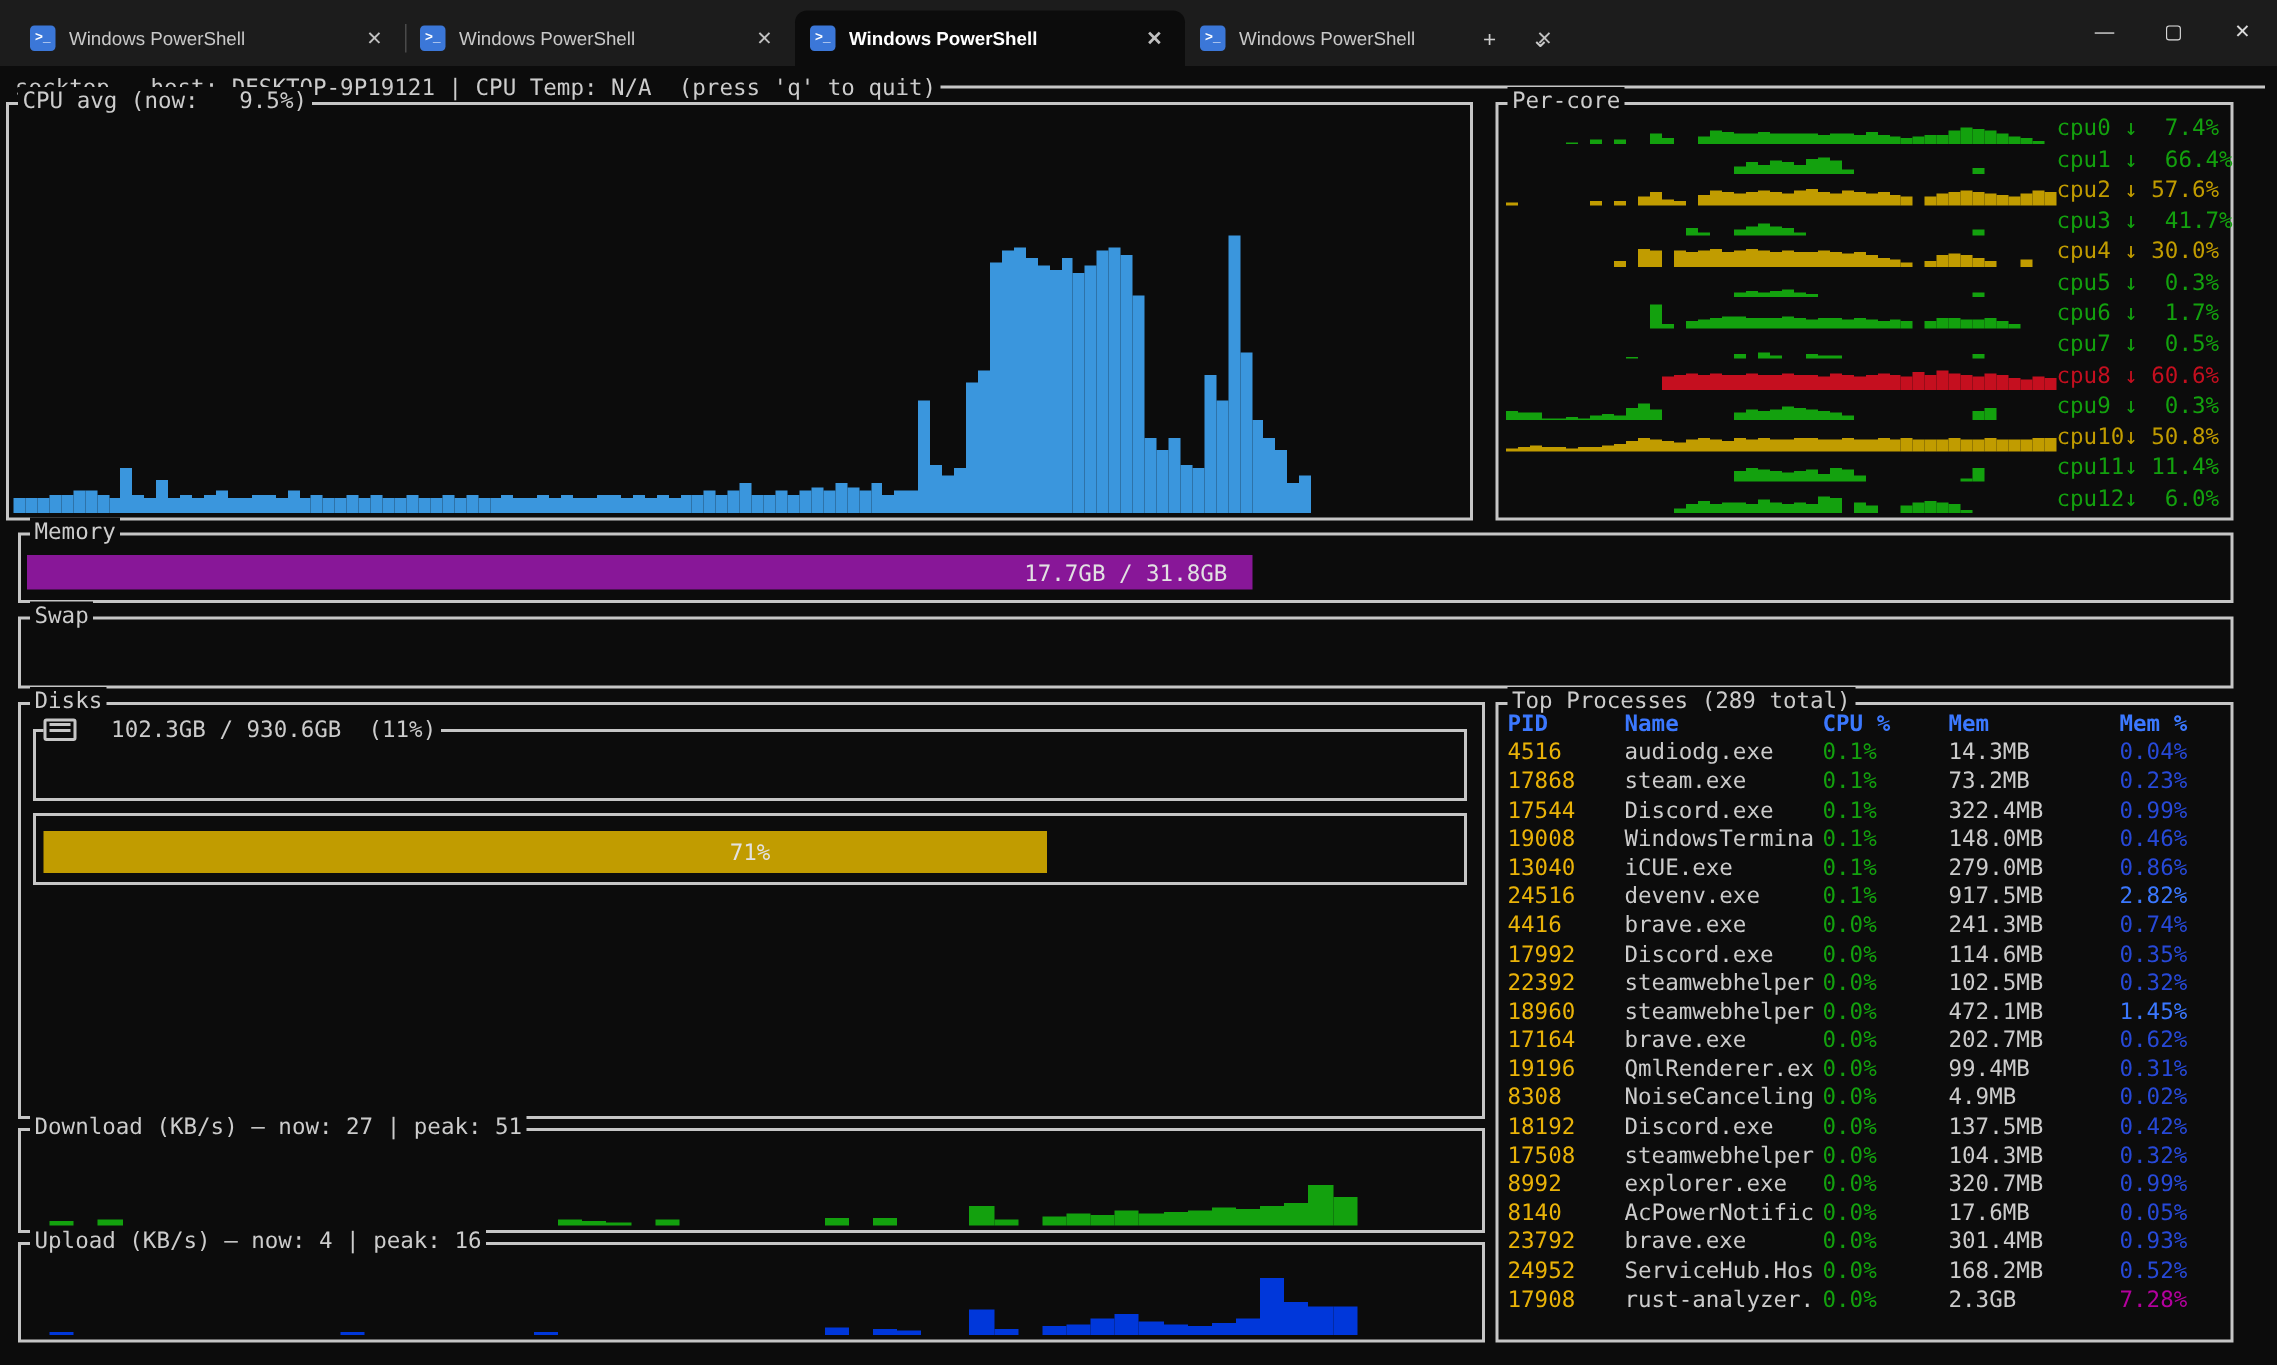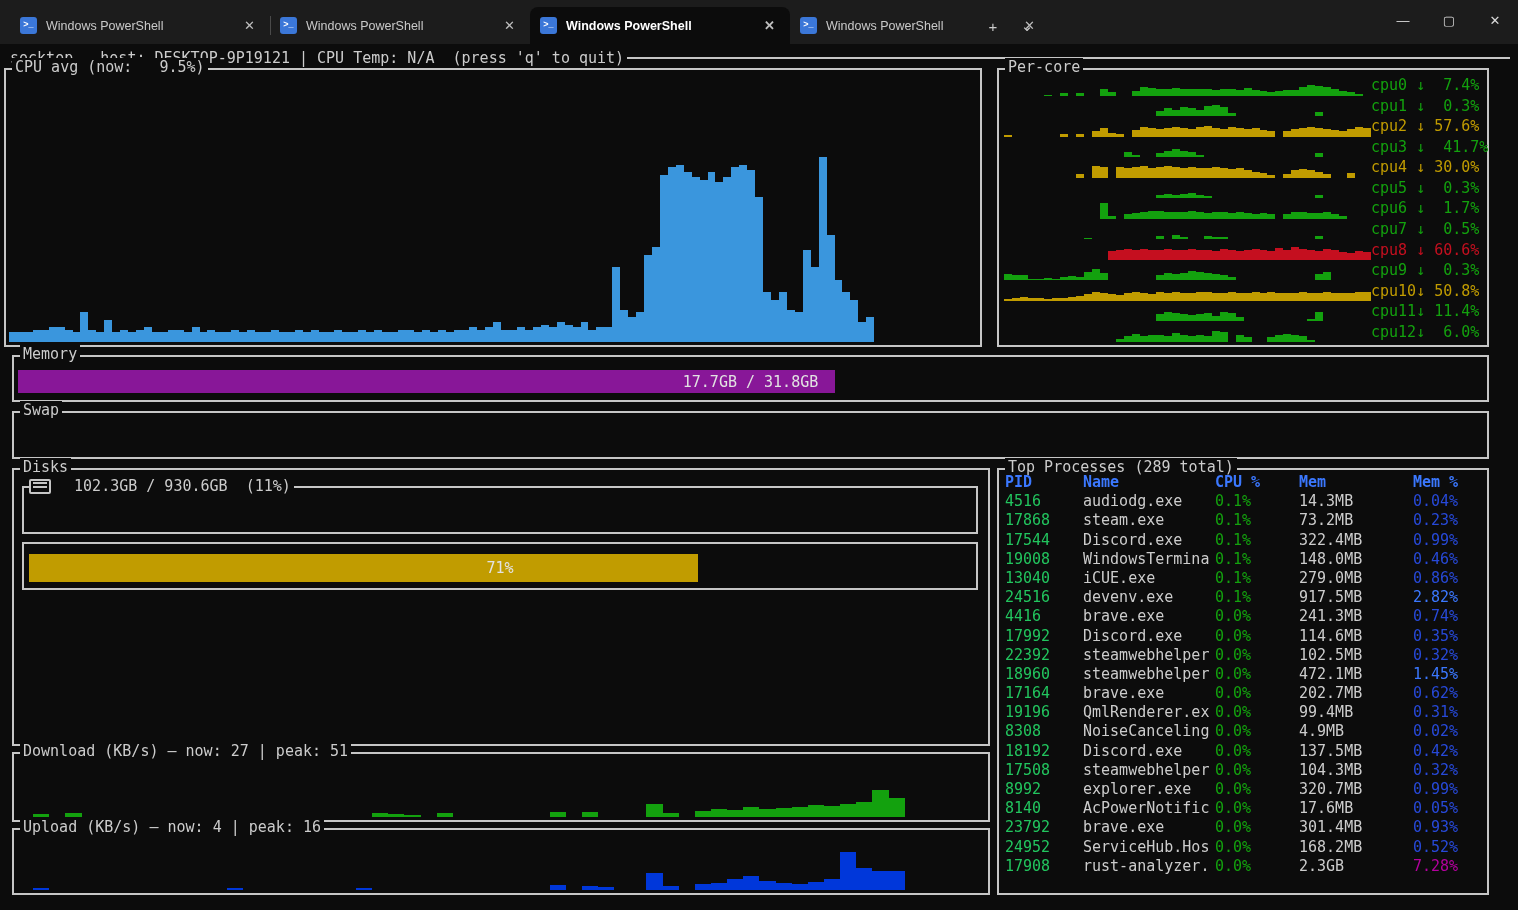--- a/index.html
+++ b/index.html
@@ -58,21 +58,21 @@
   #dl-panel{left:12px;top:708px;width:974px;height:66px;}
   #ul-panel{left:12px;top:784px;width:974px;height:63px;}
   .net-bars{position:absolute;left:3px;right:3px;bottom:3px;top:12px;
             display:flex;align-items:flex-end;}
   #proc-panel{left:997px;top:424px;width:488px;height:423px;}
   .proc-grid{position:absolute;inset:3px 4px 4px 6px;display:grid;
              grid-template-columns:78px 132px 84px 114px 1fr;grid-auto-rows:19.2px;
              align-content:start;font-size:15px;white-space:pre;overflow:hidden;}
   .proc-grid>div{line-height:19.2px;}
   .th{color:#3B78FF;font-weight:700;}
-  .c-pid{color:#22c55e;} .c-name{color:#CCCCCC;} .c-cpu{color:#13A10E;} .c-mem{color:#CCCCCC;}
+  .c-pid{color:#eab308;} .c-name{color:#CCCCCC;} .c-cpu{color:#13A10E;} .c-mem{color:#CCCCCC;}
   .memp-blue{color:#2749D8;} .memp-bright{color:#3B78FF;} .memp-magenta{color:#B4009E;}
   .t-green{color:#13A10E;} .t-yellow{color:#C19C00;} .t-red{color:#C50F1F;} .t-white{color:#E2E2E2;}
 </style>
 </head>
 <body>
 
 <div class="screen">
 
   <div class="titlebar">
     <div class="tabs" id="tabs">
@@ -326,21 +326,21 @@
               <div class="bar" style="height: 0%;"></div>
               <div class="bar" style="height: 0%;"></div>
               <div class="bar" style="height: 20%; background: rgb(19, 161, 14);"></div>
               <div class="bar" style="height: 0%;"></div>
               <div class="bar" style="height: 0%;"></div>
               <div class="bar" style="height: 0%;"></div>
               <div class="bar" style="height: 0%;"></div>
               <div class="bar" style="height: 0%;"></div>
               <div class="bar" style="height: 0%;"></div>
             </div>
-            <span class="core-label t-green">cpu1 ↓  0.3%</span>
+            <span class="core-label t-green">cpu1 ↓  66.4%</span>
           </div>
           <div class="core-row">
             <div class="spark">
               <div class="bar" style="height: 8%; background: rgb(193, 156, 0);"></div>
               <div class="bar" style="height: 0%;"></div>
               <div class="bar" style="height: 0%;"></div>
               <div class="bar" style="height: 0%;"></div>
               <div class="bar" style="height: 0%;"></div>
               <div class="bar" style="height: 0%;"></div>
               <div class="bar" style="height: 0%;"></div>

